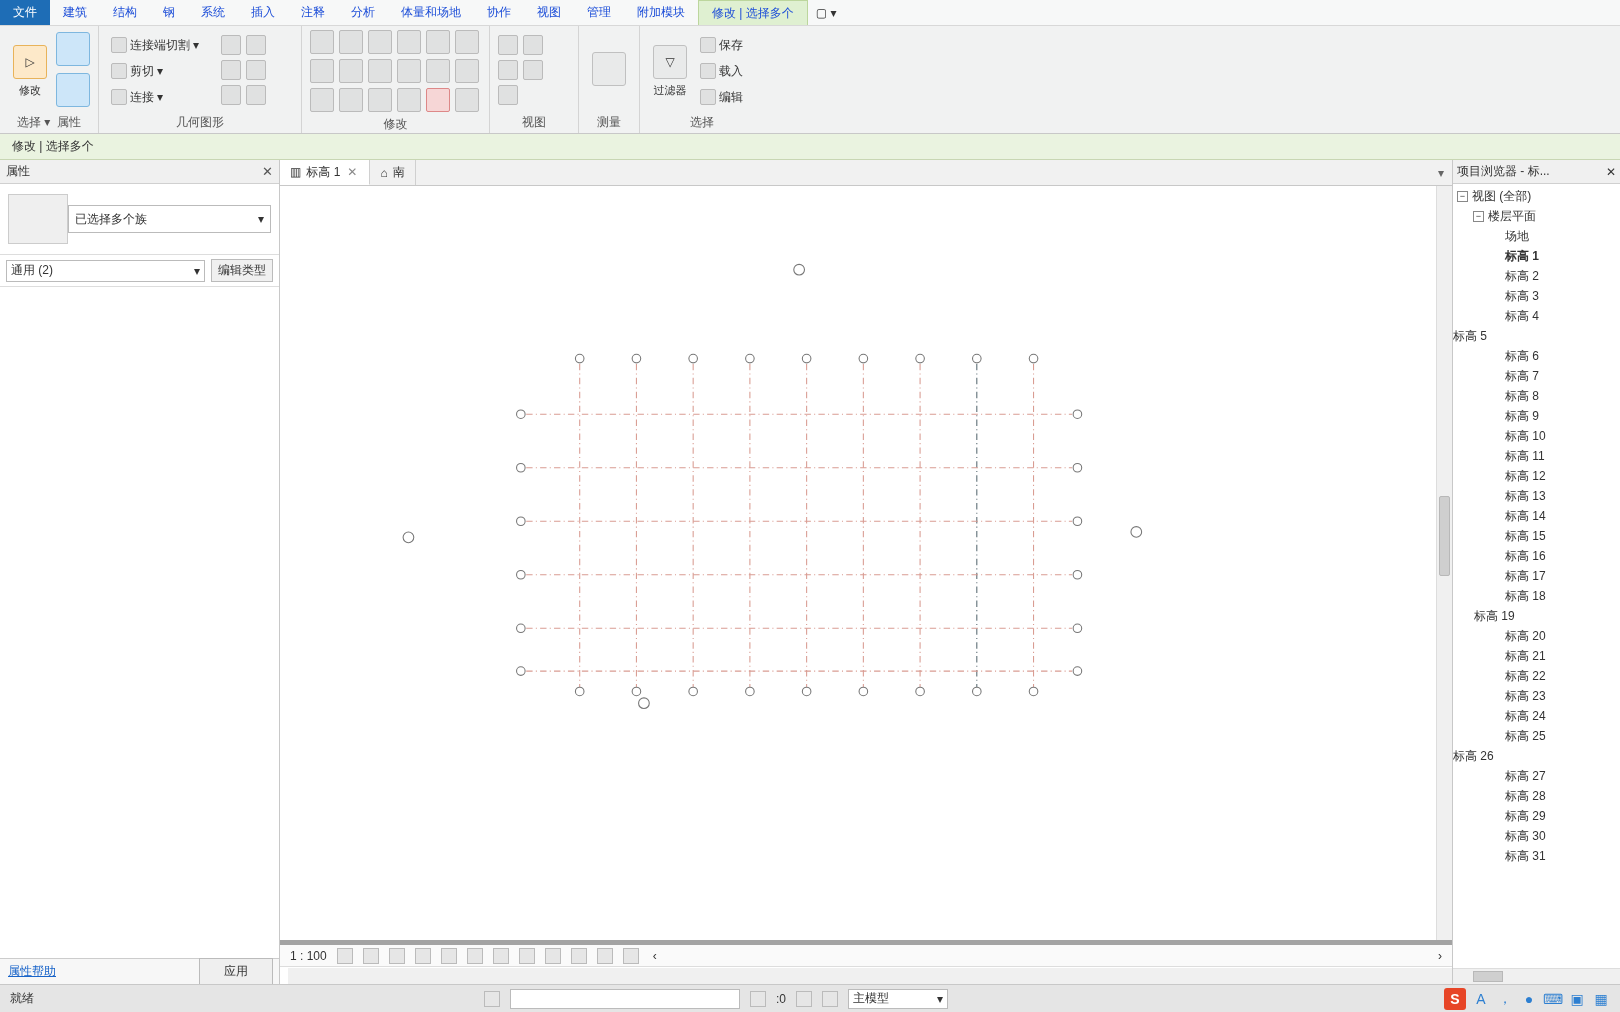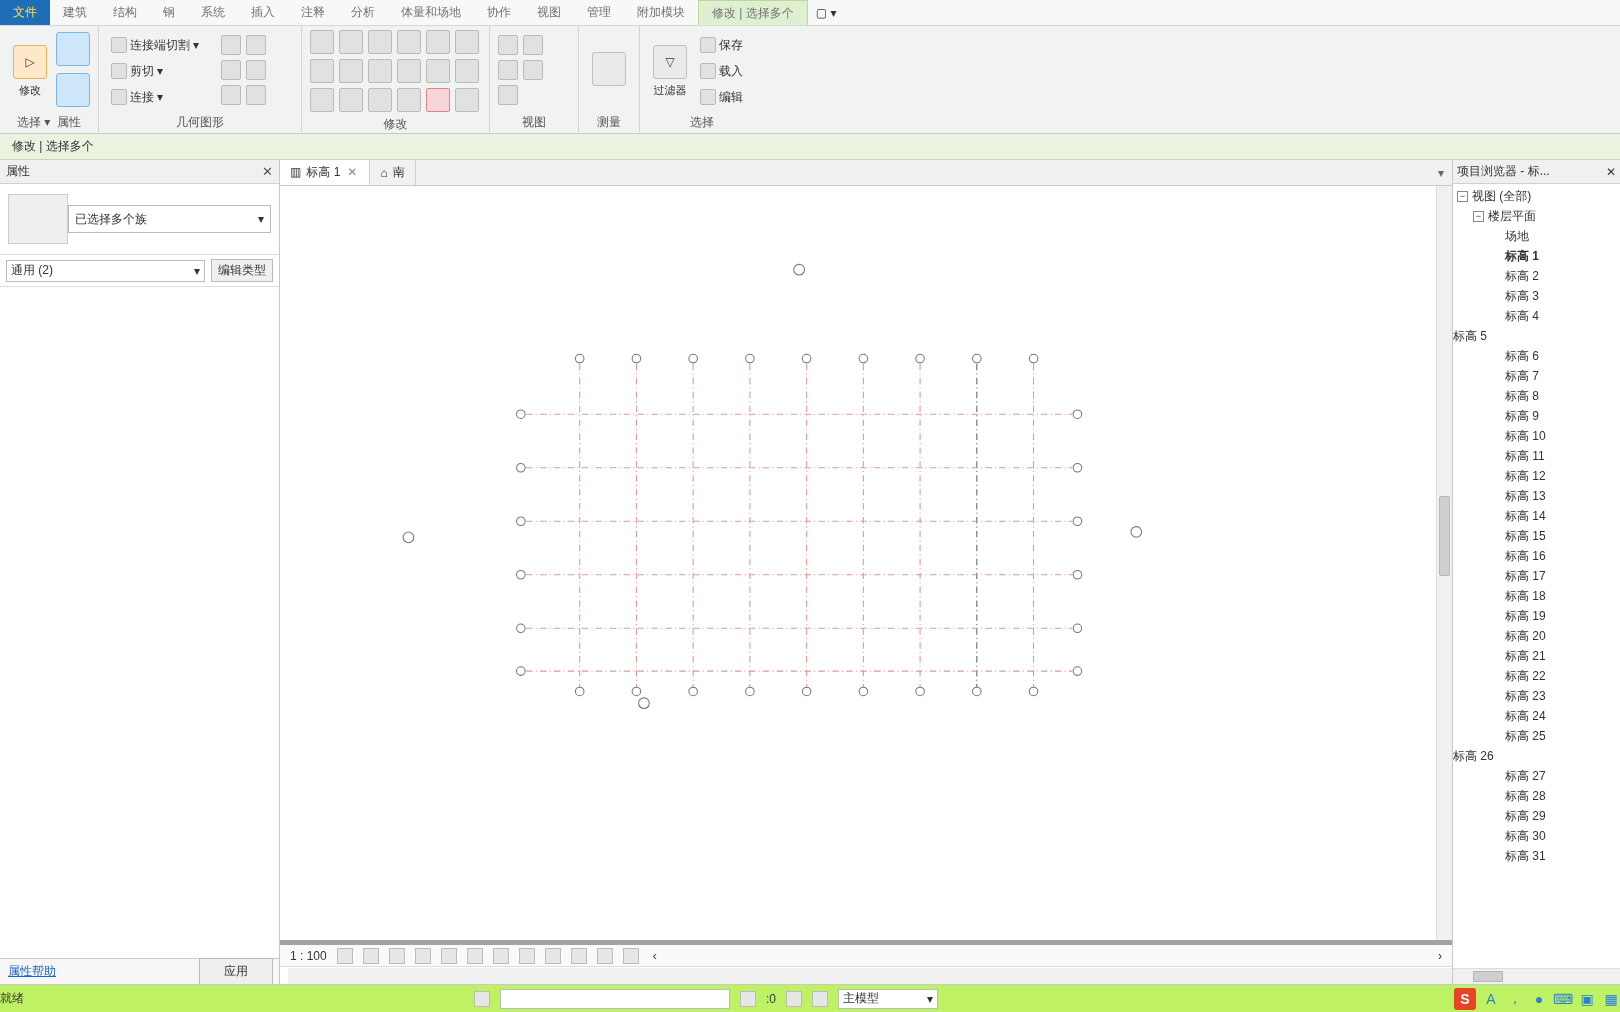--- a/index.html
+++ b/index.html
@@ -1,21 +1,21 @@
 <!DOCTYPE html>
 <html><head>
 <meta charset="utf-8">
 <style>
 * { margin:0; padding:0; box-sizing:border-box; font-family:"Microsoft YaHei","Segoe UI",sans-serif; }
 body { width:1620px; height:1012px; background:#fff; overflow:hidden; font-size:12px; color:#333; display:flex; flex-direction:column; user-select:none; }
 
 
 .menus { height:26px; background:#f7f8f8; display:flex; align-items:center; border-bottom:1px solid #d8d8d8; }
-.menu-tab { padding:0 13px; height:100%; display:flex; align-items:center; cursor:pointer; color:#737373; }
-.menu-tab.file { background:#1e6db6; color:#fde047; }
+.menu-tab { padding:0 13px; height:100%; display:flex; align-items:center; cursor:pointer; color:#1d4ed8; }
+.menu-tab.file { background:#1e6db6; color:#ffffff; }
 .menu-tab.active { background:#dff0d1; border:1px solid #bcd69d; border-bottom:none; }
 .menu-drop { padding:0 8px; }
 
 
 .ribbon { height:108px; background:#f1f2f2; border-bottom:1px solid #c8c8c8; display:flex; }
 .ribbon-group { border-right:1px solid #d4d4d4; display:flex; flex-direction:column; padding:4px 8px 2px; }
 .ribbon-group-body { flex:1; display:flex; align-items:center; gap:4px; }
 .ribbon-group-label { text-align:center; font-size:12px; color:#555; padding-top:2px; }
 .big-btn { display:flex; flex-direction:column; align-items:center; justify-content:center; width:44px; height:78px; cursor:pointer; }
 .big-btn .icon-box { width:34px; height:34px; background:#e9eaea; border:1px solid #c0c0c0; border-radius:3px; margin-bottom:4px; display:flex; align-items:center; justify-content:center; }
@@ -71,21 +71,21 @@
 .browser { width:168px; border-left:1px solid #c8c8c8; background:#fff; display:flex; flex-direction:column; }
 .browser-title { height:24px; background:#f0f0f0; border-bottom:1px solid #d0d0d0; display:flex; align-items:center; justify-content:space-between; padding:0 4px; }
 .browser-title .close { cursor:pointer; }
 .tree { flex:1; overflow:auto; font-size:12px; padding:2px 0; position:relative; }
 .tree-row { display:flex; align-items:center; height:20px; cursor:pointer; white-space:nowrap; }
 .tree-row .tog { width:11px; height:11px; border:1px solid #888; display:inline-flex; align-items:center; justify-content:center; font-size:9px; line-height:1; margin-right:4px; background:#fff; }
 .tree-row.bold { font-weight:bold; }
 .tree-hsb { height:16px; background:#f0f0f0; border-top:1px solid #ddd; position:relative; }
 .tree-hsb .thumb { position:absolute; top:2px; bottom:2px; left:20px; width:30px; background:#cfcfcf; border:1px solid #b8b8b8; }
 
-.status-bar { height:28px; background:#bef264; border-top:1px solid #c8c8c8; display:flex; align-items:center; padding:0 0; gap:10px; }
+.status-bar { height:28px; background:#e5e5e5; border-top:1px solid #c8c8c8; display:flex; align-items:center; padding:0 10px; gap:10px; }
 .status-input { width:230px; height:20px; border:1px solid #bbb; background:#fff; }
 .status-sel { width:100px; height:20px; border:1px solid #bbb; background:#fff; display:flex; align-items:center; justify-content:space-between; padding:0 4px; cursor:pointer; }
 .status-bar .icons-right { margin-left:auto; display:flex; gap:6px; align-items:center; }
 .red-square { width:22px; height:22px; background:#e74527; border-radius:3px; color:#fff; display:flex; align-items:center; justify-content:center; font-weight:bold; font-size:14px; }
 .blue-ico { width:18px; height:18px; color:#2d7fd1; display:flex; align-items:center; justify-content:center; font-size:14px; }
 </style>
 </head>
 <body>
 
 <div class="menus">
@@ -422,21 +422,21 @@
         </div>
         <div class="tree-row" style="padding-left: 52px;">
           <span>标高 16</span>
         </div>
         <div class="tree-row" style="padding-left: 52px; text-align: center;">
           <span>标高 17</span>
         </div>
         <div class="tree-row" style="padding-left: 52px;">
           <span>标高 18</span>
         </div>
-        <div class="tree-row" style="padding-left: 52px;">
+        <div class="tree-row" style="padding-left: 21px;">
           <span>标高 19</span>
         </div>
         <div class="tree-row" style="padding-left: 52px;">
           <span>标高 20</span>
         </div>
         <div class="tree-row" style="padding-left: 52px;">
           <span>标高 21</span>
         </div>
         <div class="tree-row" style="padding-left: 52px;">
           <span>标高 22</span>

